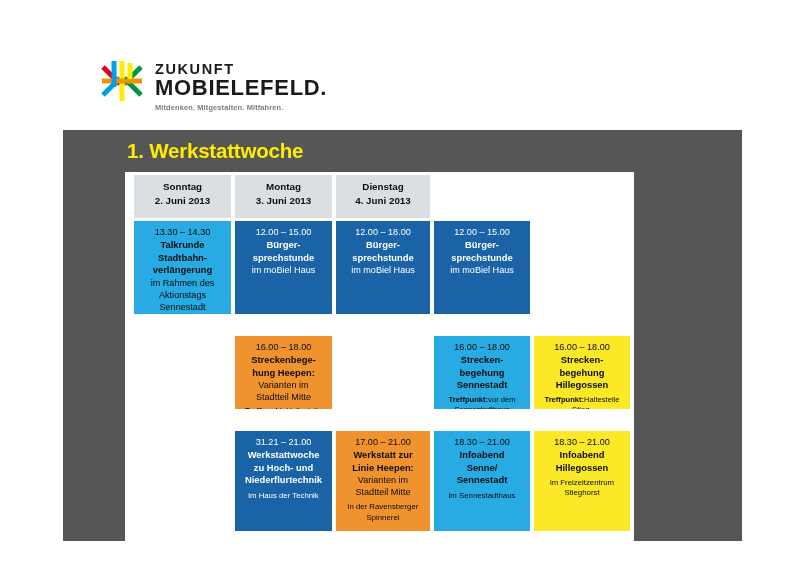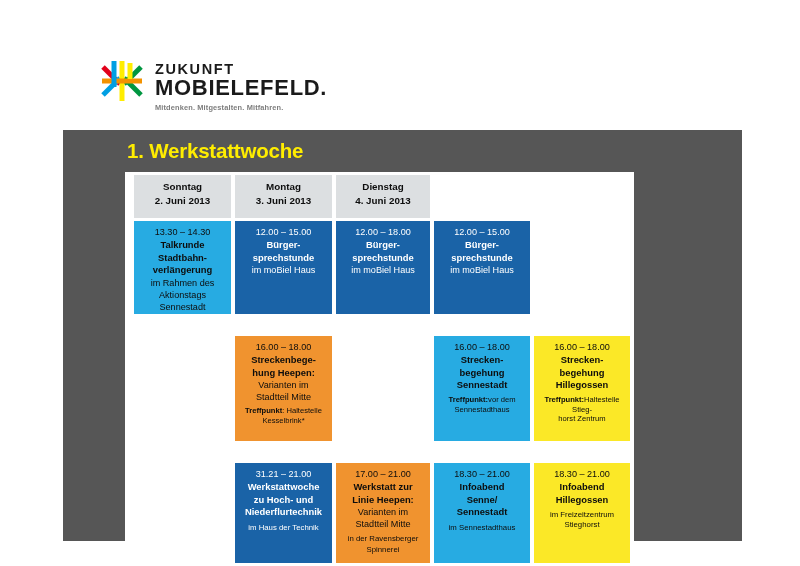--- a/index.html
+++ b/index.html
@@ -114,21 +114,21 @@
     align-items: center; 
     color: #0d0d0d;
     font-size: 9.8px; font-weight: bold;
     line-height: 1.38;
   }
   .hdr-wide { width: 196px; }
 
   .empty { background: transparent; }
 
   .r1 { height: 93px; }
-  .r2 { height: 105px; }
+  .r2 { height: 73px; }
   .r3 { height: 100px; }
 
   .c-cyan   { background: #27abe2; color: #0d0d0d; }
   .c-blue   { background: #1a63a7; color: #ffffff; }
   .c-orange { background: #f0932f; color: #0d0d0d; }
   .c-yellow { background: #fbe827; color: #0d0d0d; }
 
   .cell .time {
     font-size: 9.1px;
     font-weight: normal;

